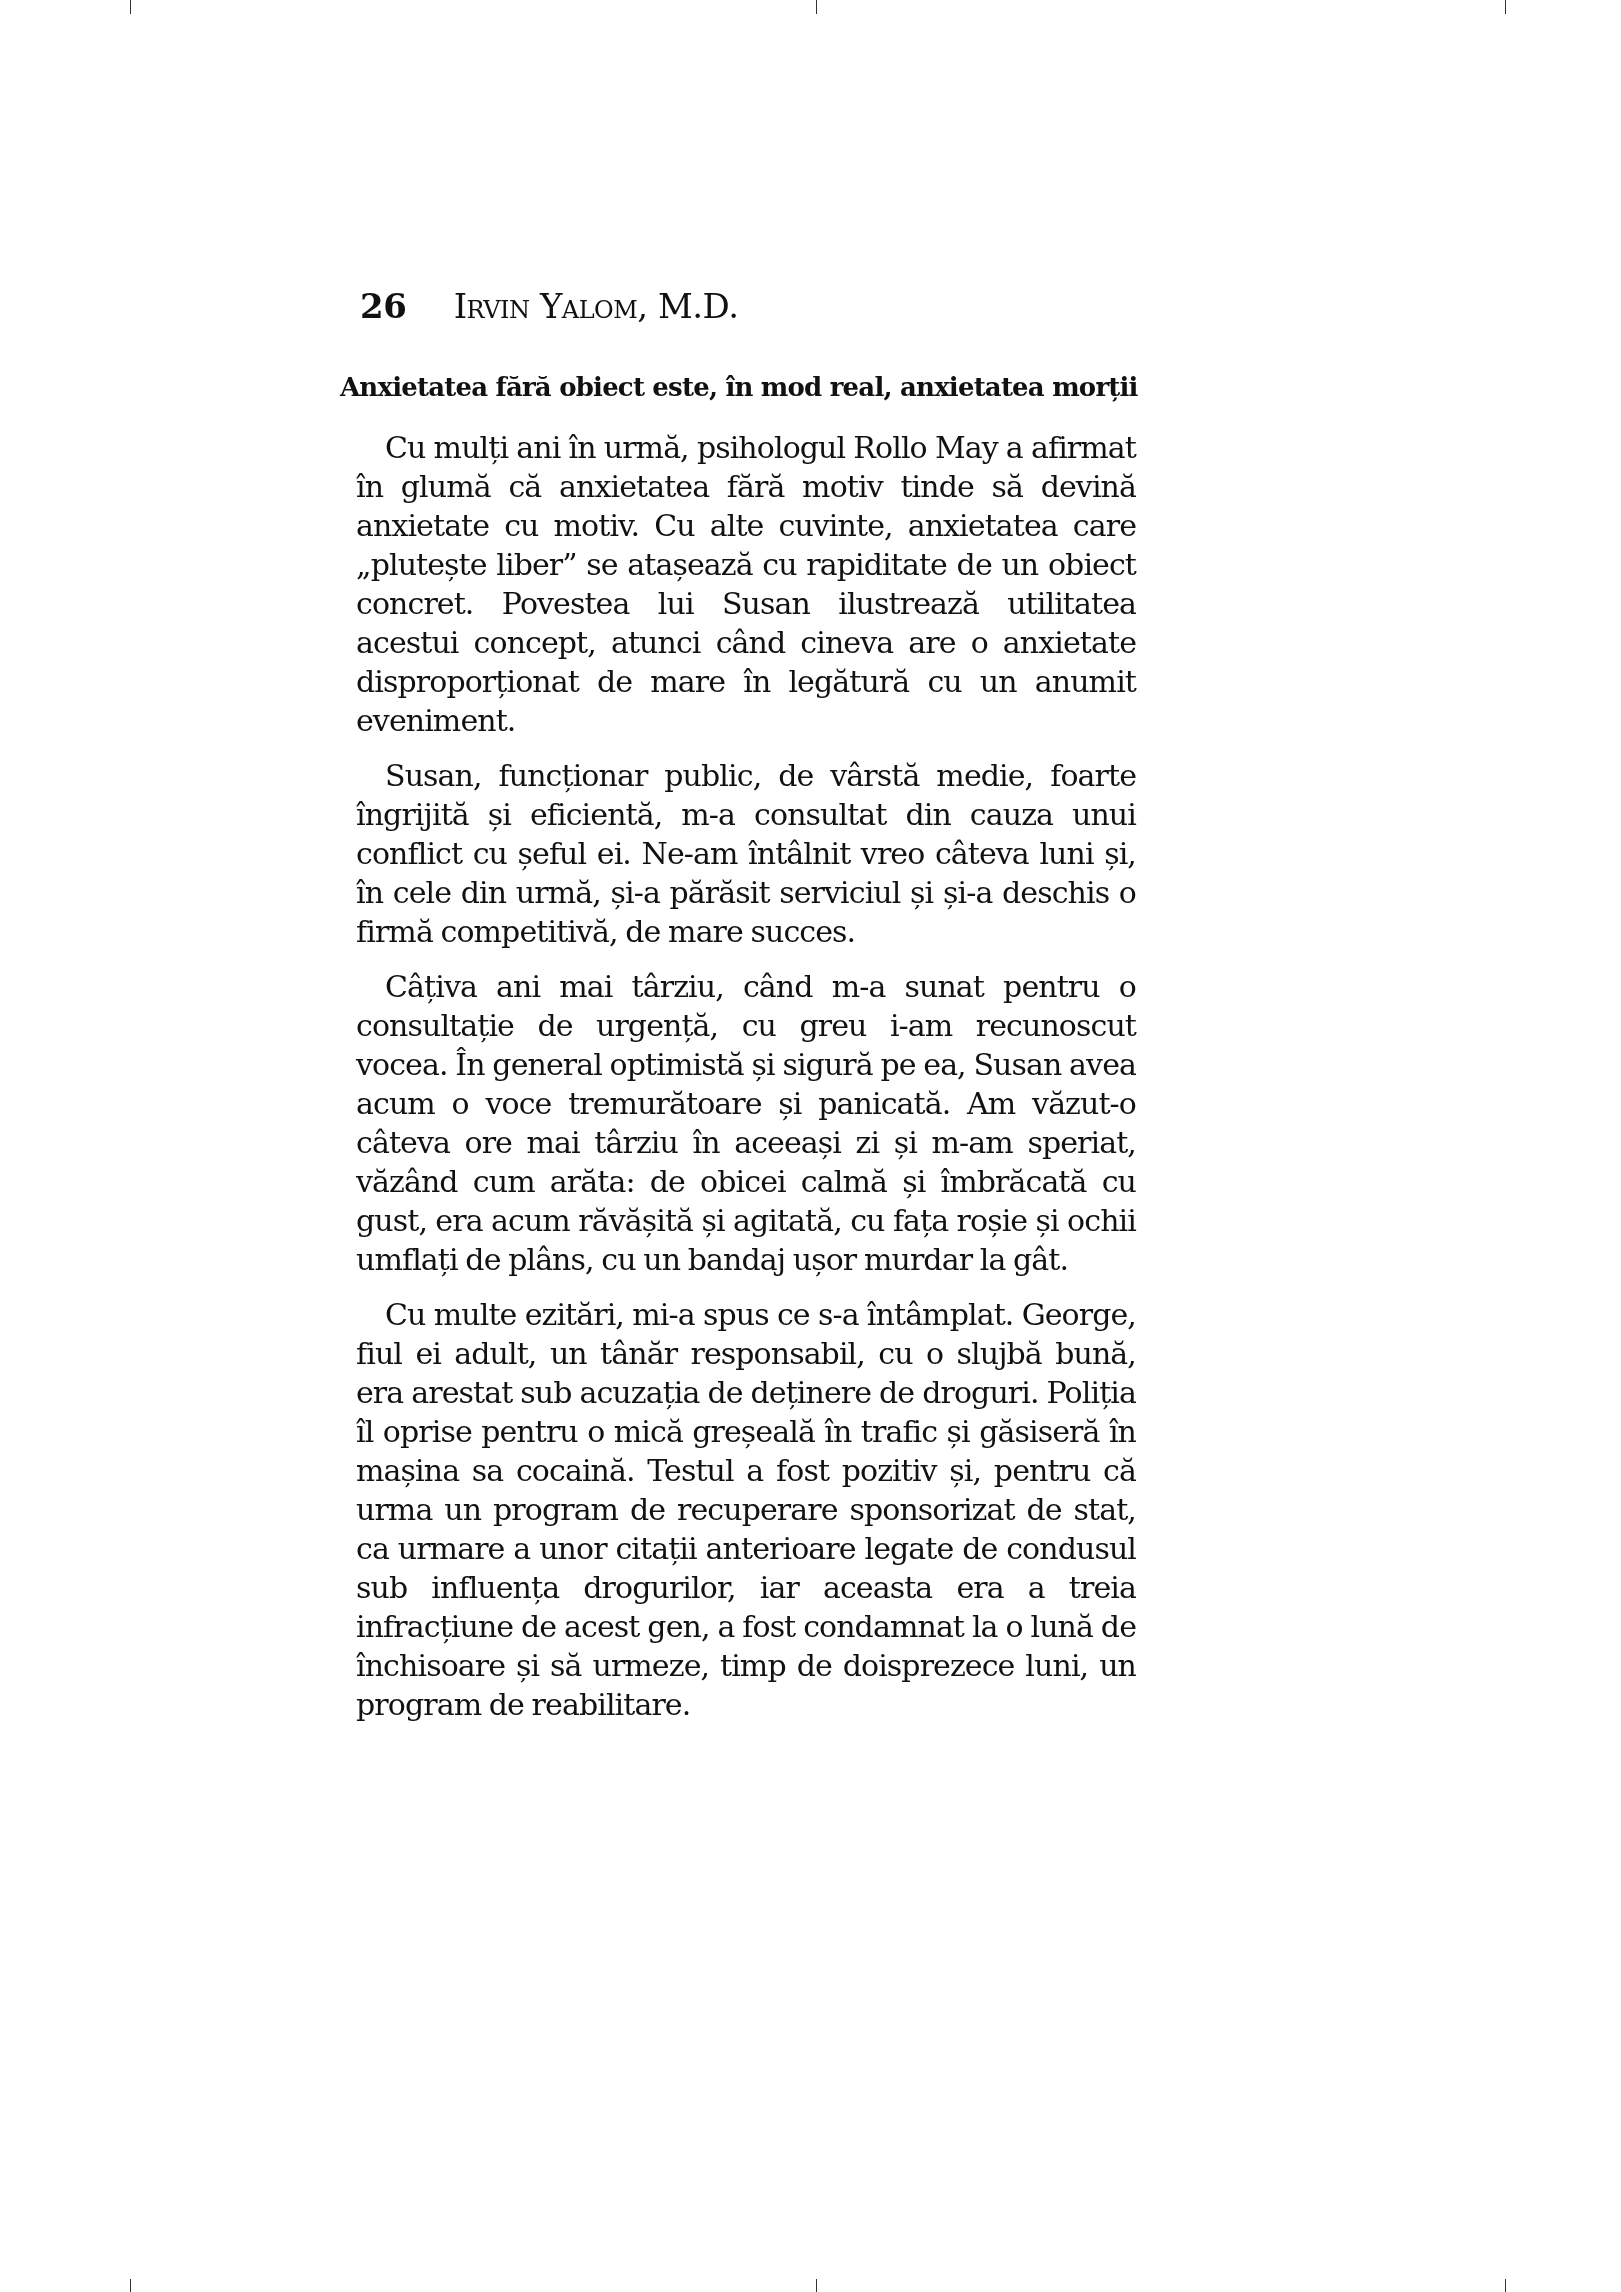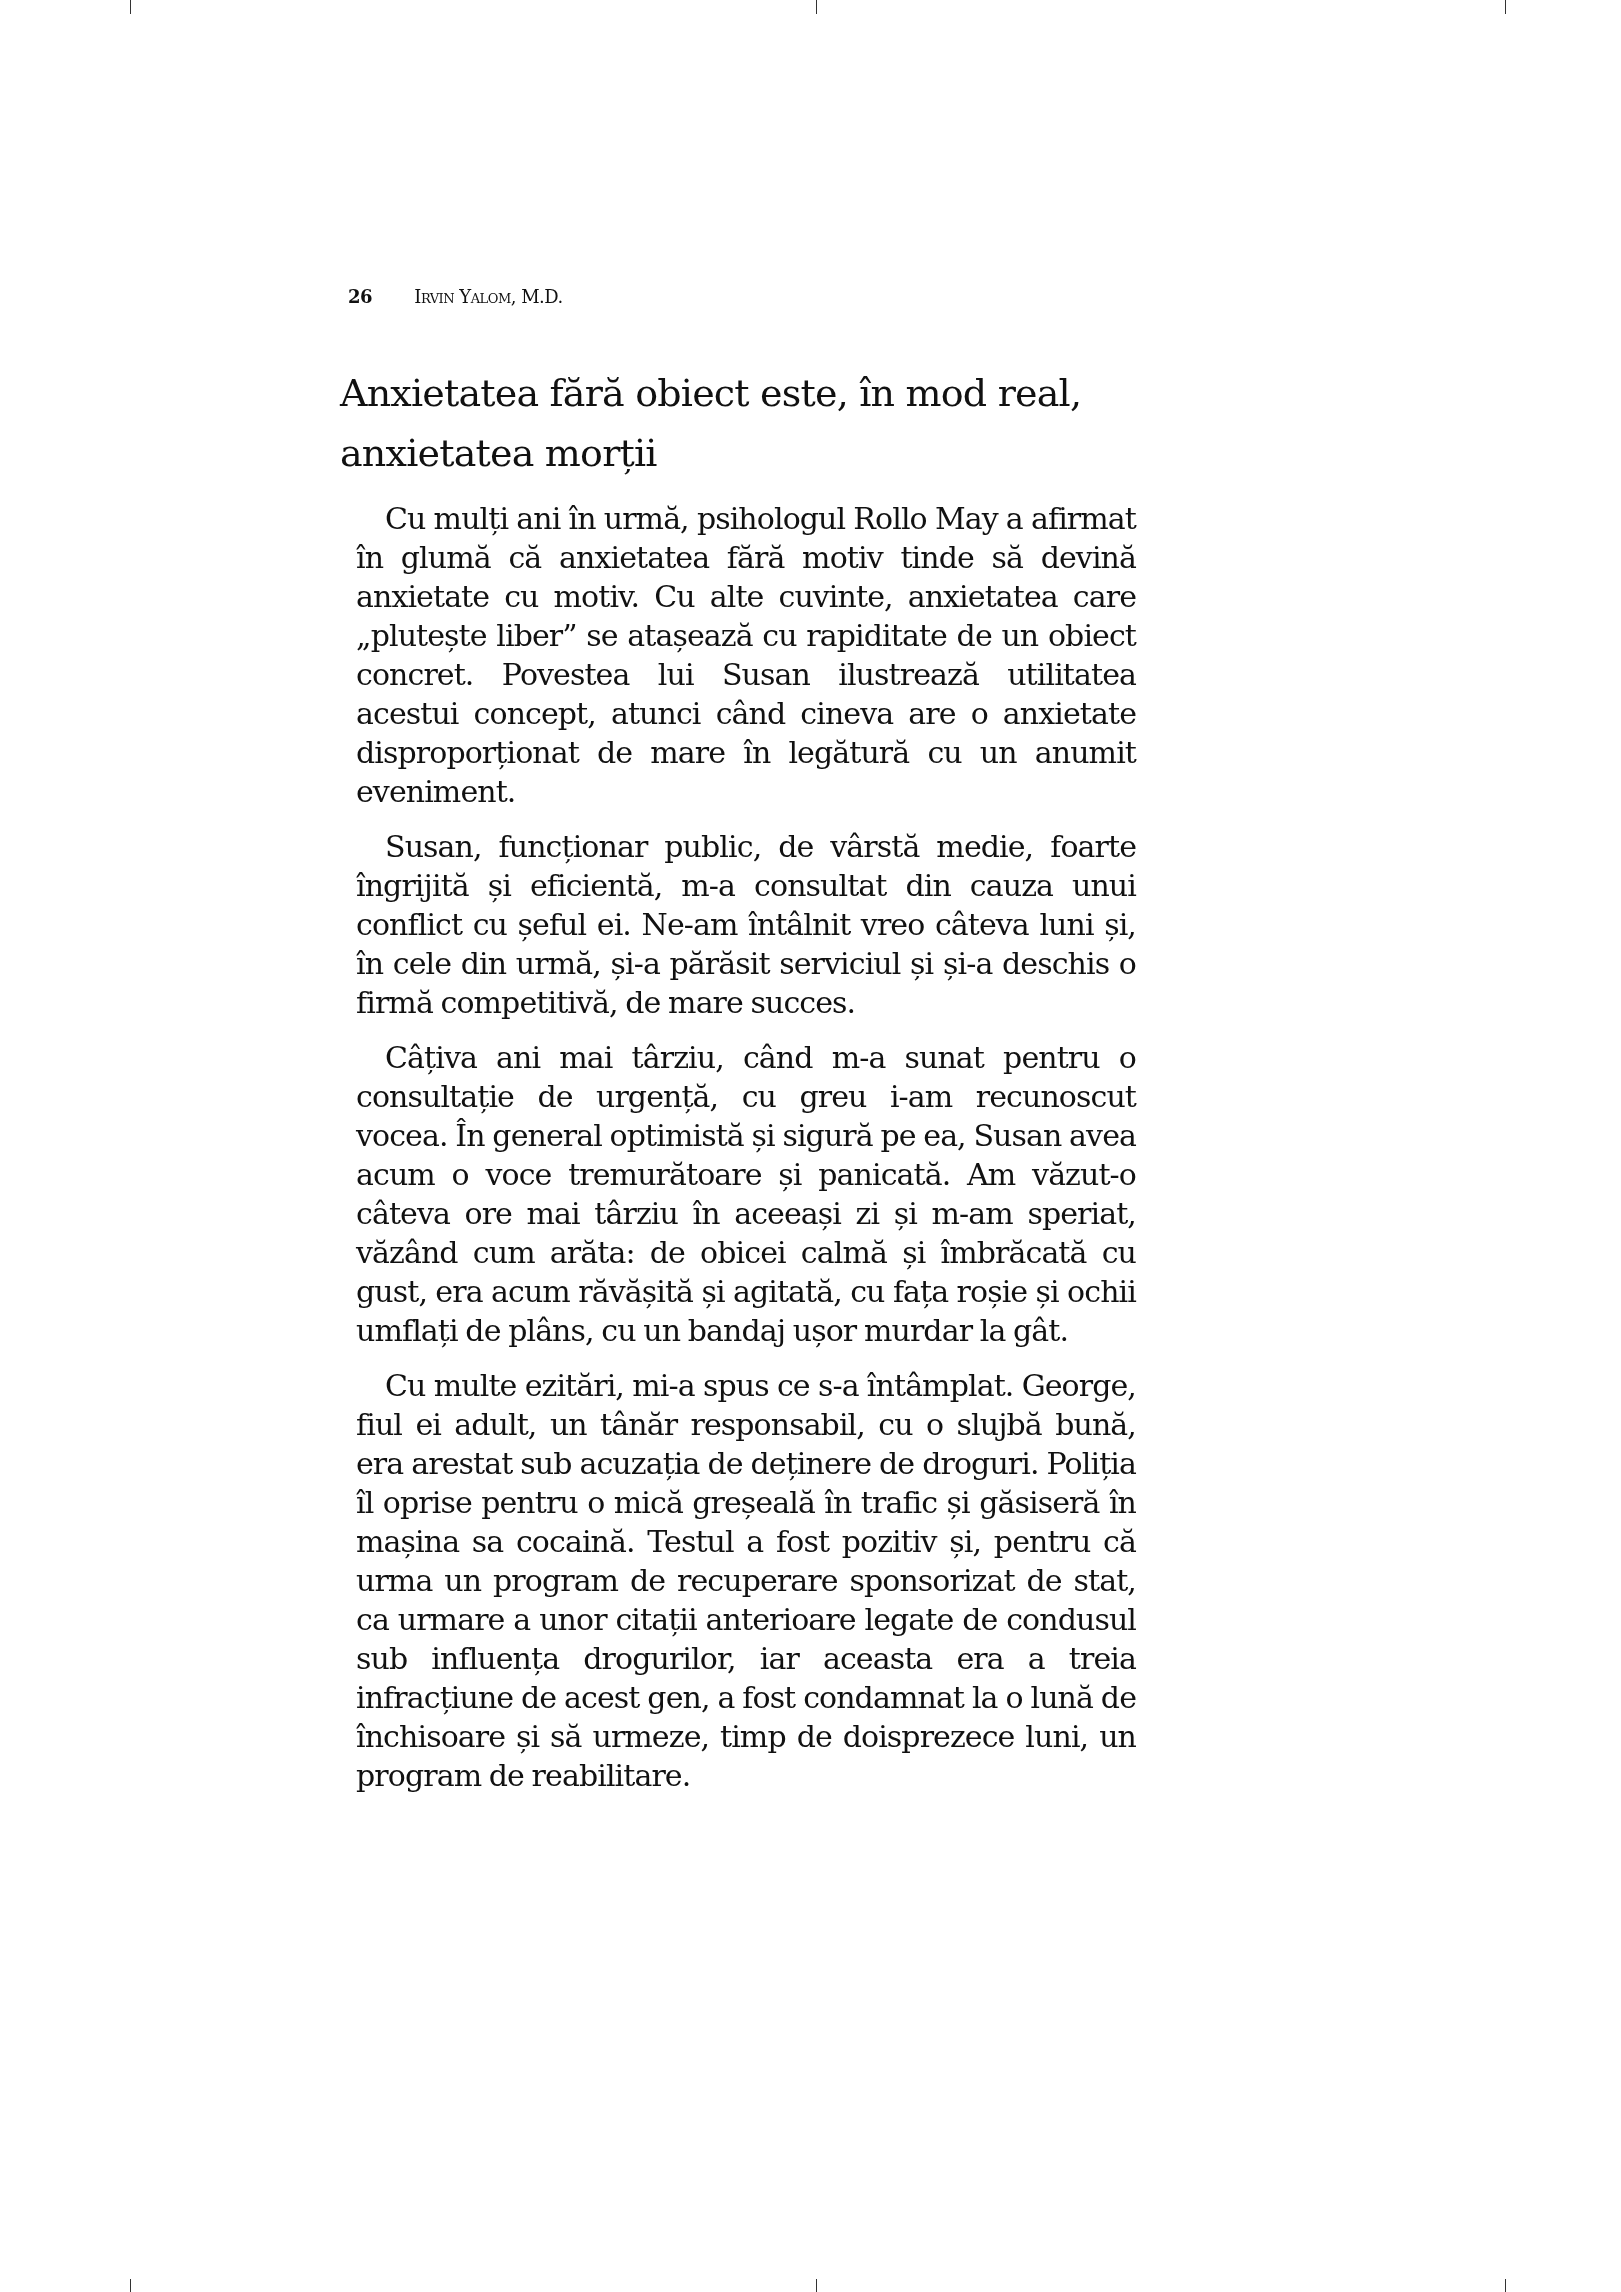--- a/index.html
+++ b/index.html
@@ -1,24 +1,24 @@
 <!DOCTYPE html>
 <html><head>
   <meta charset="utf-8">
   <style>
     html, body { margin: 0; padding: 0; background: #ffffff; }
     body { width: 1621px; height: 2293px; position: relative; overflow: hidden; color: #111; }
     .crop { position: absolute; width: 1px; background: #333; }
     .crop.top { top: 0; height: 13.7px; }
     .crop.bottom { bottom: 0; height: 13.7px; }
-    .running-head { position: absolute; left: 348px; top: 286px; font-family: "DejaVu Serif", serif; font-size: 18px; letter-spacing: -0.5px; }
+    .running-head { position: absolute; left: 360px; top: 286px; font-family: "DejaVu Serif", serif; font-size: 34px; letter-spacing: -0.5px; }
     .running-head .pno { font-weight: bold; margin-right: 37px; }
     .running-head .author { font-variant: small-caps; }
     .content { position: absolute; left: 340px; top: 363px; width: 812px; font-family: "DejaVu Serif", serif; }
-    h1 { font-size: 38px; font-weight: normal; line-height: 60px; margin: 0 0 11.8px 0; letter-spacing: -0.8px; }
+    h1 { font-size: 26px; font-weight: bold; line-height: 49px; margin: 0 0 11.8px 0; letter-spacing: -0.8px; }
     p { margin: 16px; font-size: 30px; line-height: 39px; text-align: justify; text-indent: 29px; letter-spacing: -0.9px; word-spacing: -1px; }
   </style>
 </head>
 <body>
 
 <div class="crop top" style="left:130px"></div>
 <div class="crop top" style="left:816px"></div>
 <div class="crop top" style="left:1505px"></div>
 <div class="crop bottom" style="left:130px"></div>
 <div class="crop bottom" style="left:816px"></div>

